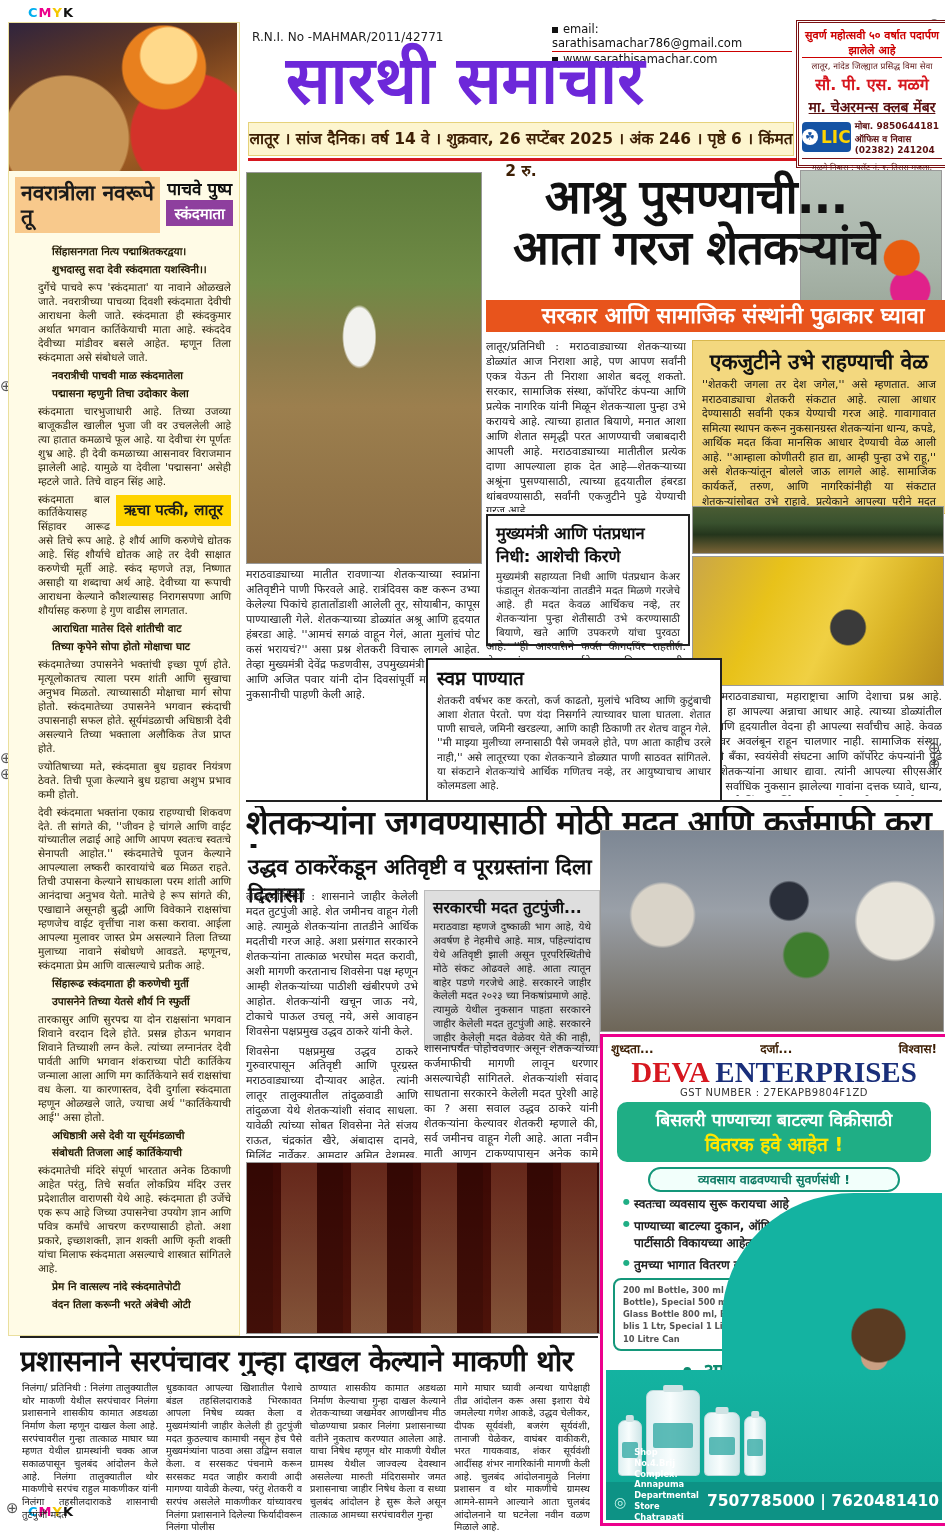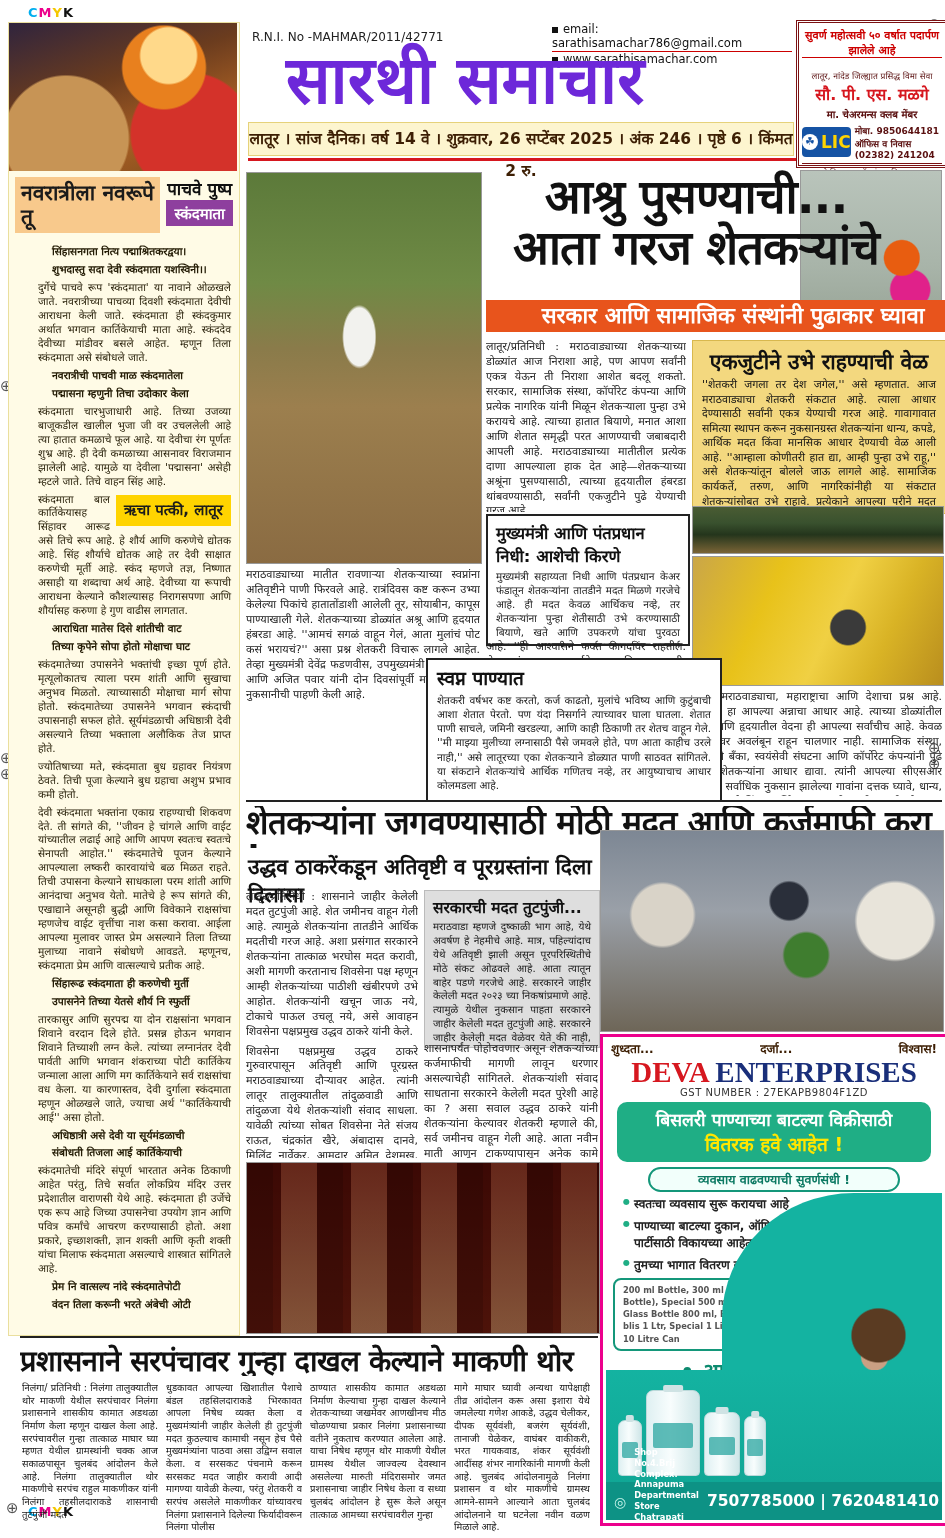--- a/index.html
+++ b/index.html
@@ -19,23 +19,23 @@
   .emailbox{font-size:11.5px;color:#111;}
   .emailbox .line1{border-bottom:1.5px solid #c00;padding-bottom:1px;}
   .emailbox .sq{display:inline-block;width:6px;height:6px;background:#111;margin-right:5px;}
   .dateline{background:#fdf5cf;border:1px solid #e6d27a;color:#3d1f04;font-weight:bold;
             font-size:15.5px;text-align:center;line-height:32px;}
   .redrule{background:#d6171f;}
 
   
   .licad{border:3px double #7b1113;background:#fff;font-size:9.5px;text-align:center;color:#5a1010;padding:4px 3px;}
   .licad .t1{color:#c00;font-weight:bold;font-size:11px;border-bottom:1px solid #c00;display:inline-block;}
-  .licad .t2{font-size:8.5px;margin-top:12px;}
+  .licad .t2{font-size:8.5px;margin-top:2px;}
   .licad .name{color:#d6171f;font-weight:bold;font-size:16px;margin:2px 0;}
-  .licad .memb{font-size:10px;font-weight:bold;}
+  .licad .memb{font-size:14px;font-weight:bold;text-decoration:underline;}
   .licrow{display:flex;align-items:center;justify-content:center;gap:4px;margin:3px 0;}
   .liclogo{width:64px;height:30px;background:#1553a4;border-radius:4px;color:#ffd400;
            font-weight:bold;font-size:17px;display:flex;align-items:center;justify-content:center;gap:3px;}
   .liclogo .hands{width:16px;height:16px;border-radius:50%;background:#fff;color:#1553a4;font-size:11px;line-height:16px;}
   .licph{font-size:9px;text-align:left;font-weight:bold;}
   .licaddr{font-size:8px;border-top:1px solid #7b1113;margin-top:2px;padding-top:2px;}
 
   
   .devcol{background:#fffbe6;border:1px solid #eadf9e;}
   .devimg{background:

